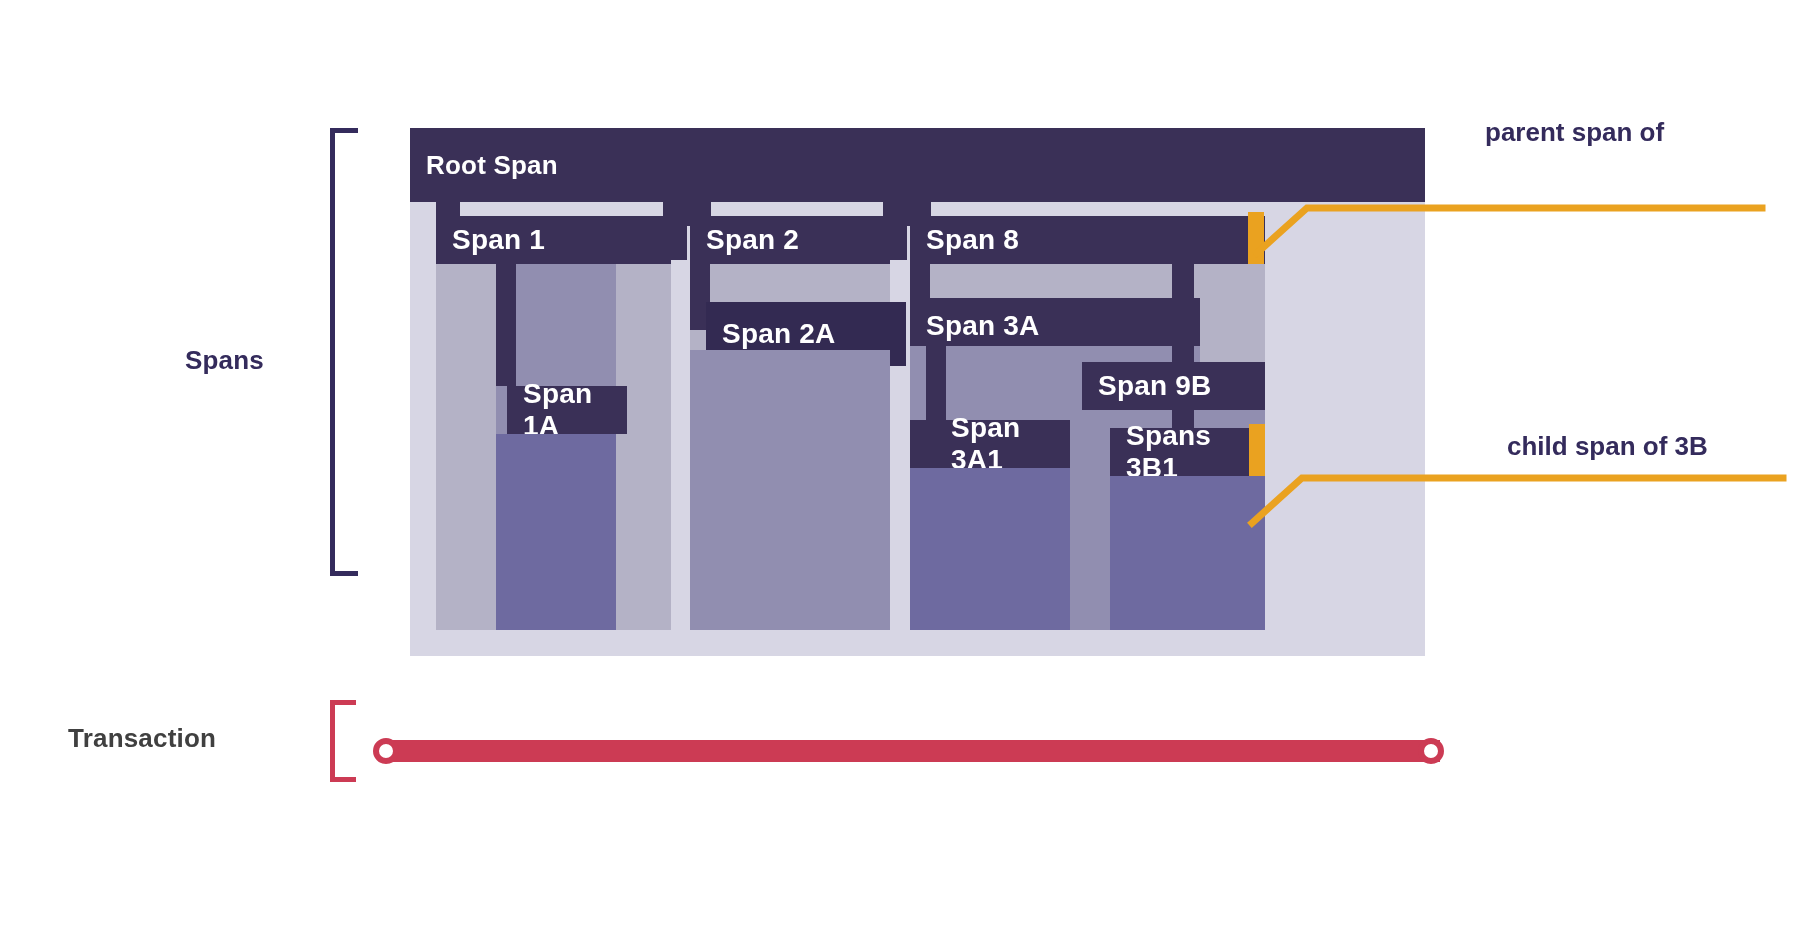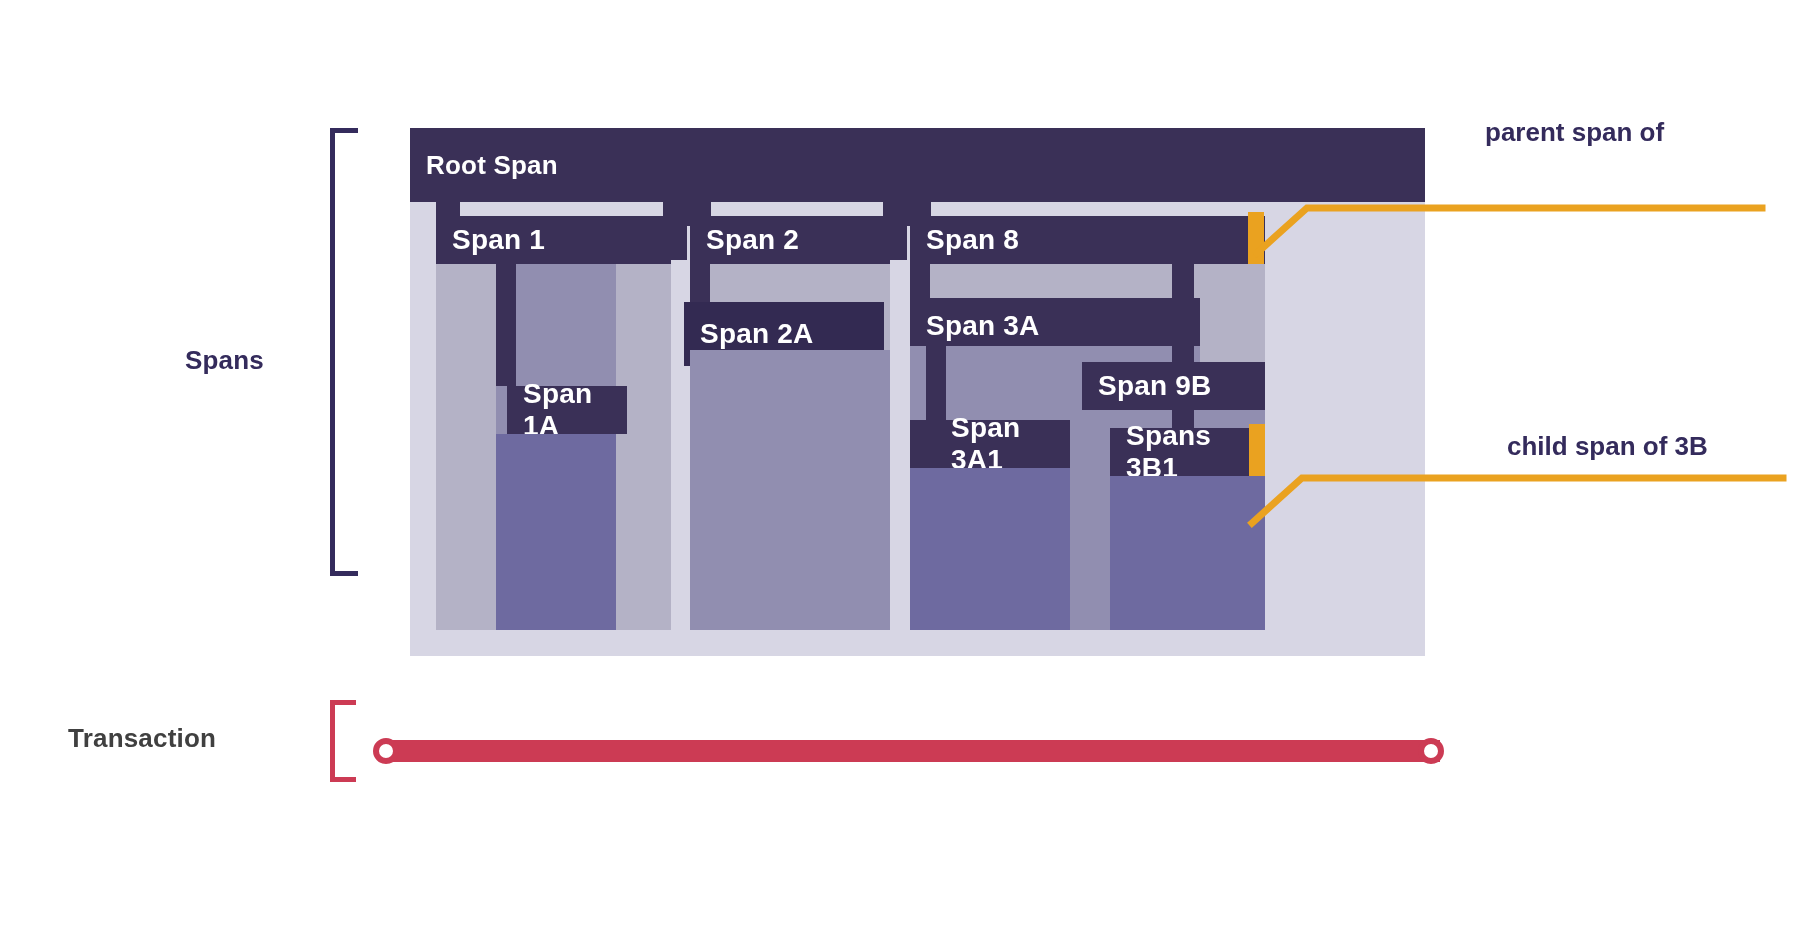--- a/index.html
+++ b/index.html
@@ -92,21 +92,21 @@
 
     <div class="abs connector" style="left:253px;top:74px;width:24px;height:58px;"></div>
     <div class="abs connector" style="left:253px;top:74px;width:48px;height:24px;"></div>
 
     <div class="abs bar" style="left:280px;top:88px;width:200px;height:48px;">Span 2</div>
 
     <div class="abs lane" style="left:280px;top:136px;width:200px;height:366px;"></div>
 
     <div class="abs connector" style="left:280px;top:136px;width:20px;height:66px;"></div>
 
-    <div class="abs bar deep" style="left:274px;top:174px;width:200px;height:64px;">Span 2A</div>
+    <div class="abs bar deep" style="left:296px;top:174px;width:200px;height:64px;">Span 2A</div>
     <div class="abs lane2" style="left:280px;top:222px;width:200px;height:280px;"></div>
 
     <div class="abs lane" style="left:500px;top:74px;width:355px;height:428px;"></div>
     <div class="abs grp-bg" style="left:500px;top:74px;width:355px;height:58px;"></div>
 
     <div class="abs connector" style="left:473px;top:74px;width:24px;height:58px;"></div>
     <div class="abs connector" style="left:473px;top:74px;width:48px;height:24px;"></div>
 
     <div class="abs bar" style="left:500px;top:88px;width:355px;height:48px;">Span 8</div>
 

